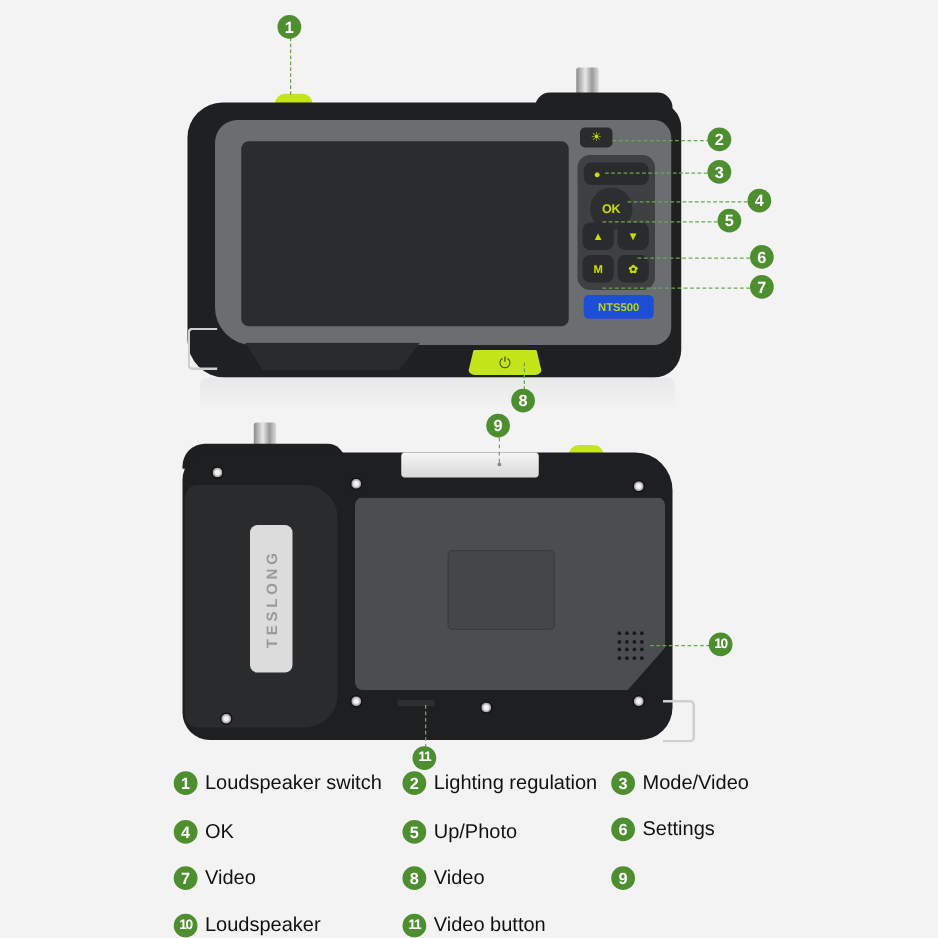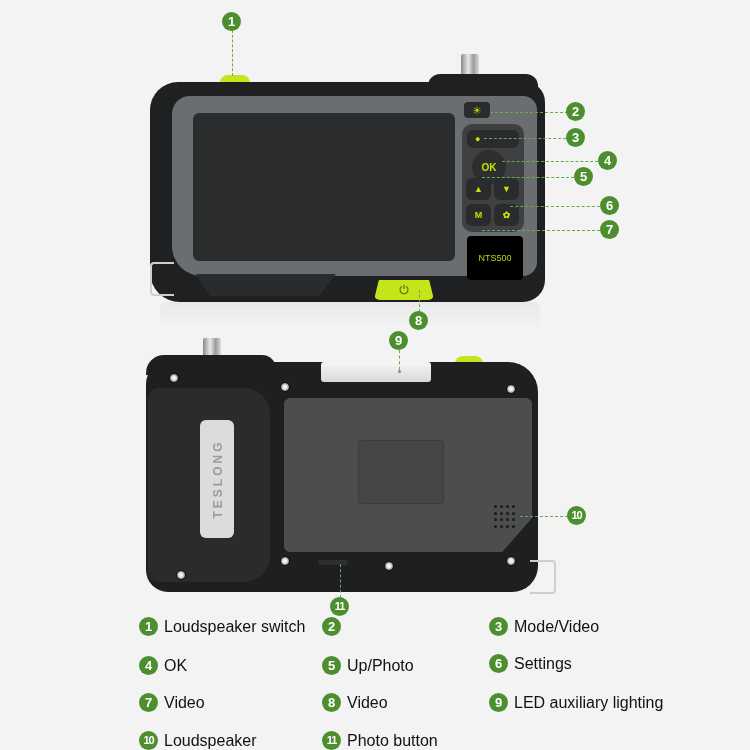--- a/index.html
+++ b/index.html
@@ -44,23 +44,23 @@
       position: absolute; left: 462px; top: 124px; width: 62px; height: 108px;
       background: #3e4042; border-radius: 10px;
     }
     .key {
       position: absolute; background: #2a2b2c; border-radius: 6px;
       color: #c8e000; font-size: 9px; font-weight: bold;
       display: flex; align-items: center; justify-content: center;
     }
     .key.ok { border-radius: 50%; background: #2d2e2f; font-size: 10px; }
     .model-plate {
-      position: absolute; left: 467px; top: 236px; width: 56px; height: 44px;
-      background: #000000; border-radius: 4px; color: #bcd60a;
-      font-size: 9px; font-weight: normal; display: flex; align-items: center; justify-content: center;
+      position: absolute; left: 467px; top: 236px; width: 56px; height: 19px;
+      background: #1d4ed8; border-radius: 4px; color: #bcd60a;
+      font-size: 9px; font-weight: bold; display: flex; align-items: center; justify-content: center;
     }
     .flash-btn {
       position: absolute; left: 220px; top: 75px; width: 30px; height: 10px;
       background: #c4e51a; border-radius: 8px 8px 2px 2px;
     }
     .light-btn {
       position: absolute; left: 464px; top: 102px; width: 26px; height: 16px;
       background: #2a2b2c; border-radius: 4px; color: #c8e000; font-size: 10px;
       display: flex; align-items: center; justify-content: center;
     }
@@ -273,20 +273,21 @@
   <div class="badge sm" style="left:330px;top:597px;">11</div>
 </div>
 
 <div>
   <div class="legend-item" style="left:139px;top:617px;">
     <span class="badge">1</span>
     <span>Loudspeaker switch</span>
   </div>
   <div class="legend-item" style="left:322px;top:617px;">
     <span class="badge">2</span>
+    <span>Lighting regulation</span>
   </div>
   <div class="legend-item" style="left:489px;top:617px;">
     <span class="badge">3</span>
     <span>Mode/Video</span>
   </div>
 
   <div class="legend-item" style="left:139px;top:656px;">
     <span class="badge">4</span>
     <span>OK</span>
   </div>
@@ -302,24 +303,23 @@
   <div class="legend-item" style="left:139px;top:693px;">
     <span class="badge">7</span>
     <span>Video</span>
   </div>
   <div class="legend-item" style="left:322px;top:693px;">
     <span class="badge">8</span>
     <span>Video</span>
   </div>
   <div class="legend-item" style="left:489px;top:693px;">
     <span class="badge">9</span>
-    <span>LED auxiliary lighting</span>
   </div>
 
   <div class="legend-item" style="left:139px;top:731px;">
     <span class="badge sm">10</span>
     <span>Loudspeaker</span>
   </div>
   <div class="legend-item" style="left:322px;top:731px;">
     <span class="badge sm">11</span>
-    <span>Photo button</span>
+    <span>Video button</span>
   </div>
 </div>
 
 </body></html>

